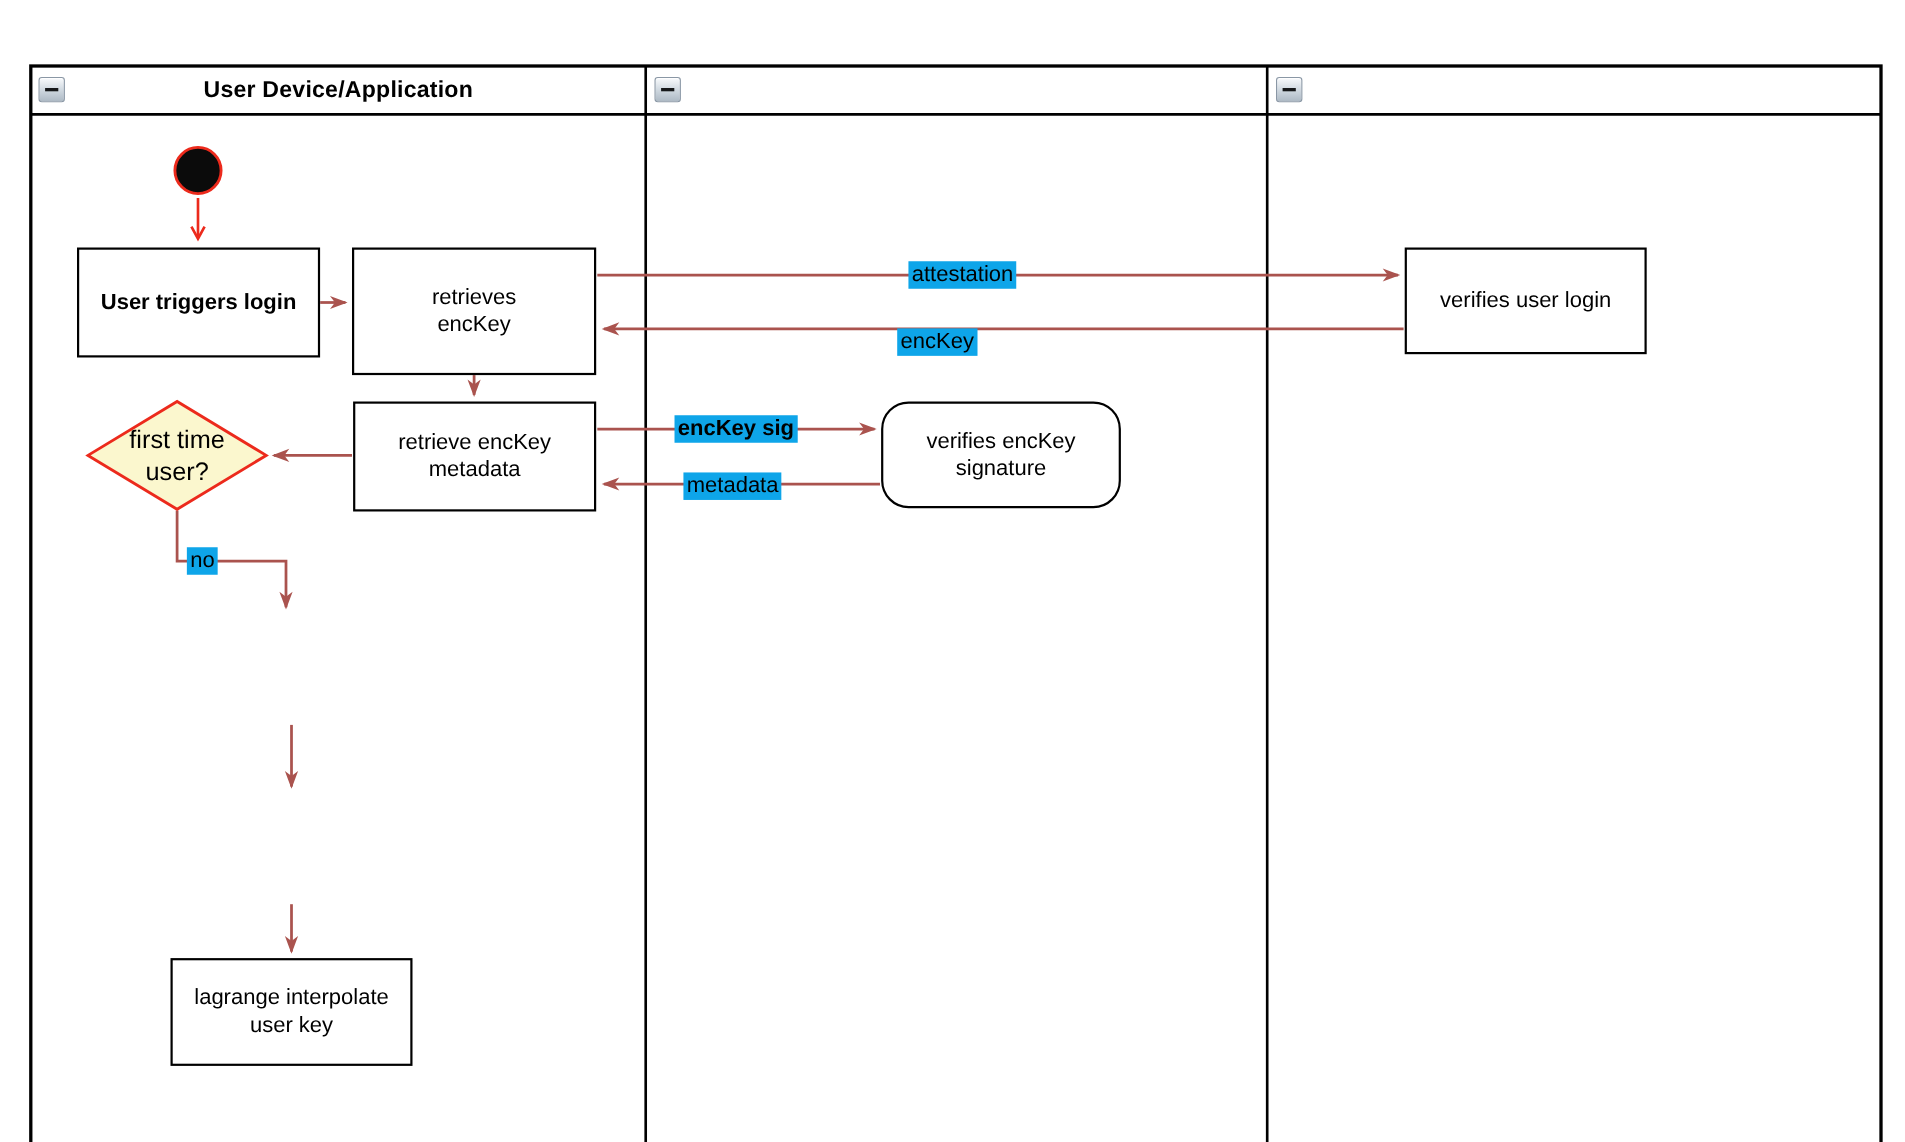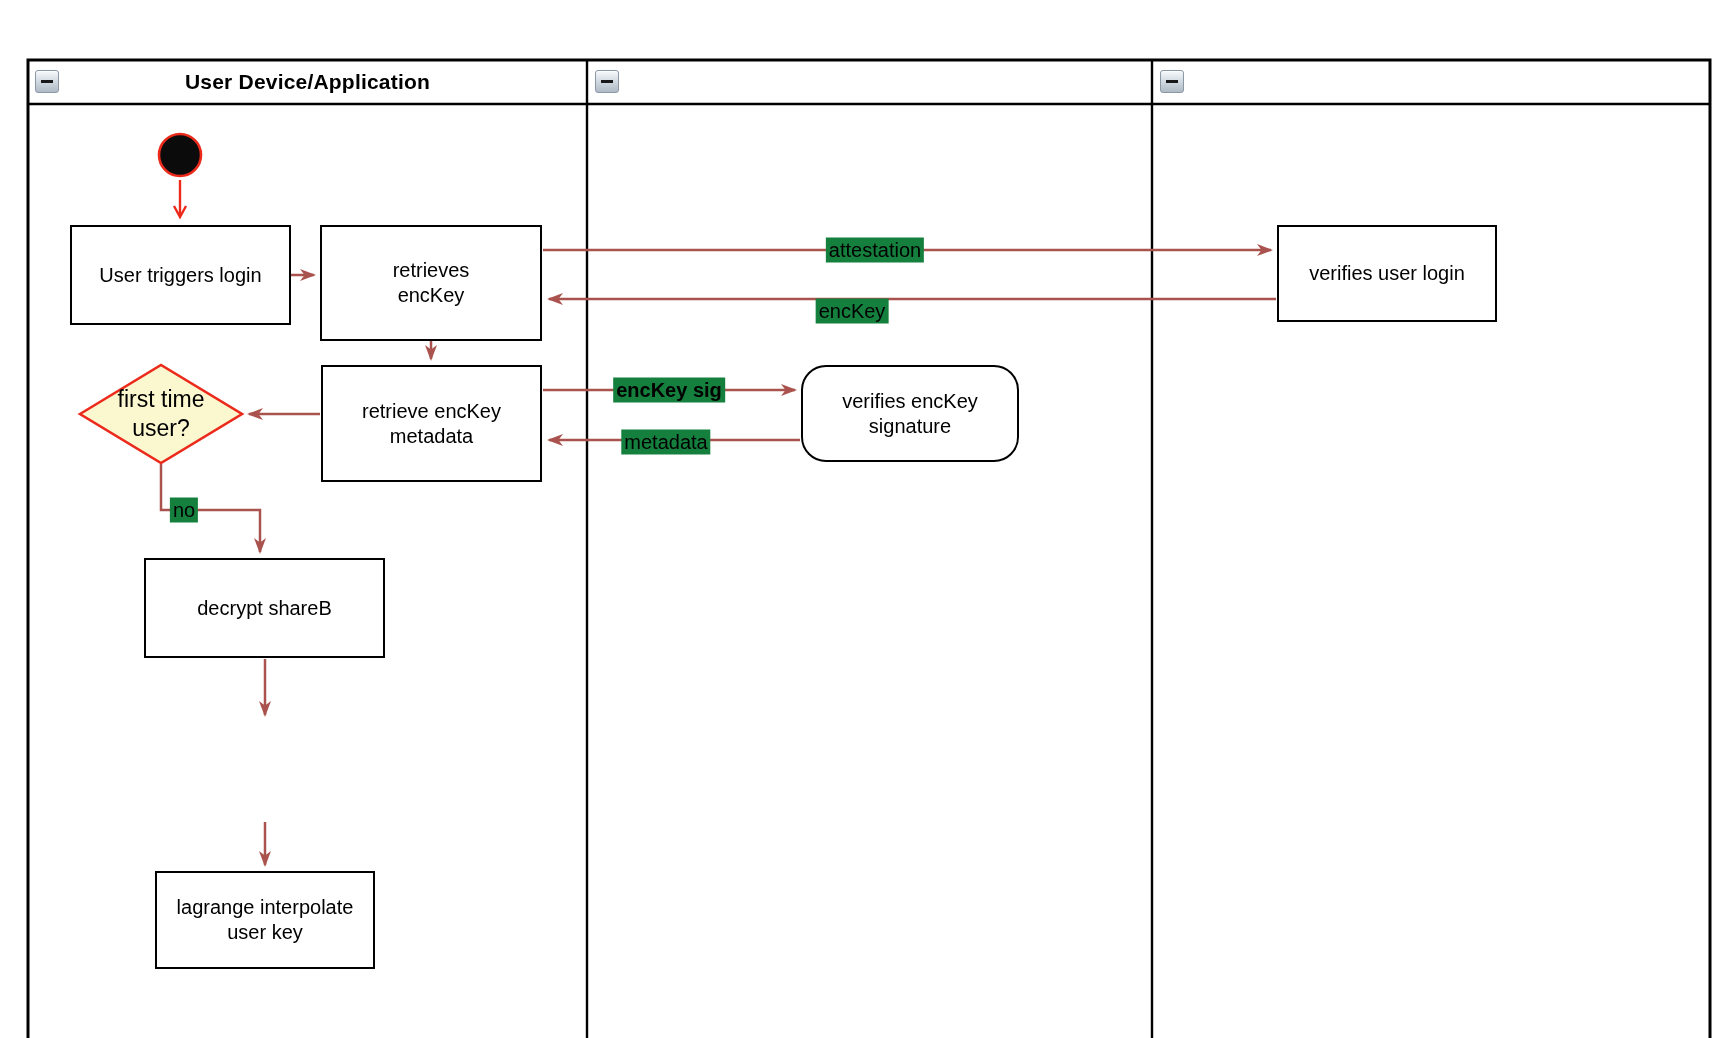--- a/index.html
+++ b/index.html
@@ -15,21 +15,21 @@
     box-shadow:inset 0 1px 0 rgba(255,255,255,0.8);cursor:pointer;}
   .minus-bar{width:12px;height:3px;background:#16181a;}
 
   .node{position:absolute;box-sizing:border-box;border:2px solid #000;background:#fff;
     display:flex;align-items:center;justify-content:center;text-align:center;
     font-size:20px;line-height:1.25;color:#000;white-space:pre-line;}
 
   .diamond-label{position:absolute;display:flex;align-items:center;justify-content:center;text-align:center;
     font-size:23px;line-height:1.25;color:#000;white-space:pre-line;}
 
-  .edge-label{position:absolute;transform:translate(-50%,-50%);background:#15803d;padding:1px 3px;
+  .edge-label{position:absolute;transform:translate(-50%,-50%);background:#0ea5e9;padding:1px 3px;
     font-size:20px;color:#000;white-space:nowrap;}
 </style>
 </head>
 <body>
 
 <div id="stage">
 
   <svg class="layer" viewBox="0 0 1732 1038" xmlns="http://www.w3.org/2000/svg">
     <defs>
       <marker id="ah" markerUnits="userSpaceOnUse" markerWidth="20" markerHeight="16" refX="15" refY="7" orient="auto">
@@ -74,34 +74,33 @@
   <div class="collapse-btn" style="left:35px;">
     <span class="minus-bar"></span>
   </div>
   <div class="collapse-btn" style="left:595px;">
     <span class="minus-bar"></span>
   </div>
   <div class="collapse-btn" style="left:1160px;">
     <span class="minus-bar"></span>
   </div>
 
-  <div class="node" style="left:70px;top:193px;width:221px;height:100px;">User triggers login</div>
+  <div class="node" style="left:70px;top:193px;width:221px;height:100px;font-weight:bold;">User triggers login</div>
 
   <div class="node" style="left:320px;top:193px;width:222px;height:116px;">retrieves
 encKey</div>
 
-  <div class="node" style="left:321px;top:333px;width:221px;height:117px;">retrieve encKey
+  <div class="node" style="left:321px;top:333px;width:221px;height:100px;">retrieve encKey
 metadata</div>
 
   <div class="node" style="left:801px;top:333px;width:218px;height:97px;border-radius:25px;">verifies encKey
 signature</div>
 
   <div class="node" style="left:1277px;top:193px;width:220px;height:97px;">verifies user login</div>
 
-  <div class="node" style="left:144px;top:526px;width:241px;height:100px;">decrypt shareB</div>
 
 
   <div class="node" style="left:155px;top:839px;width:220px;height:98px;">lagrange interpolate
 user key</div>
 
   <div class="diamond-label" style="left:91px;top:352px;width:140px;height:60px;">first time
 user?</div>
 
   <div class="edge-label" style="left:875px;top:218px;">attestation</div>
   <div class="edge-label" style="left:852px;top:279px;">encKey</div>

